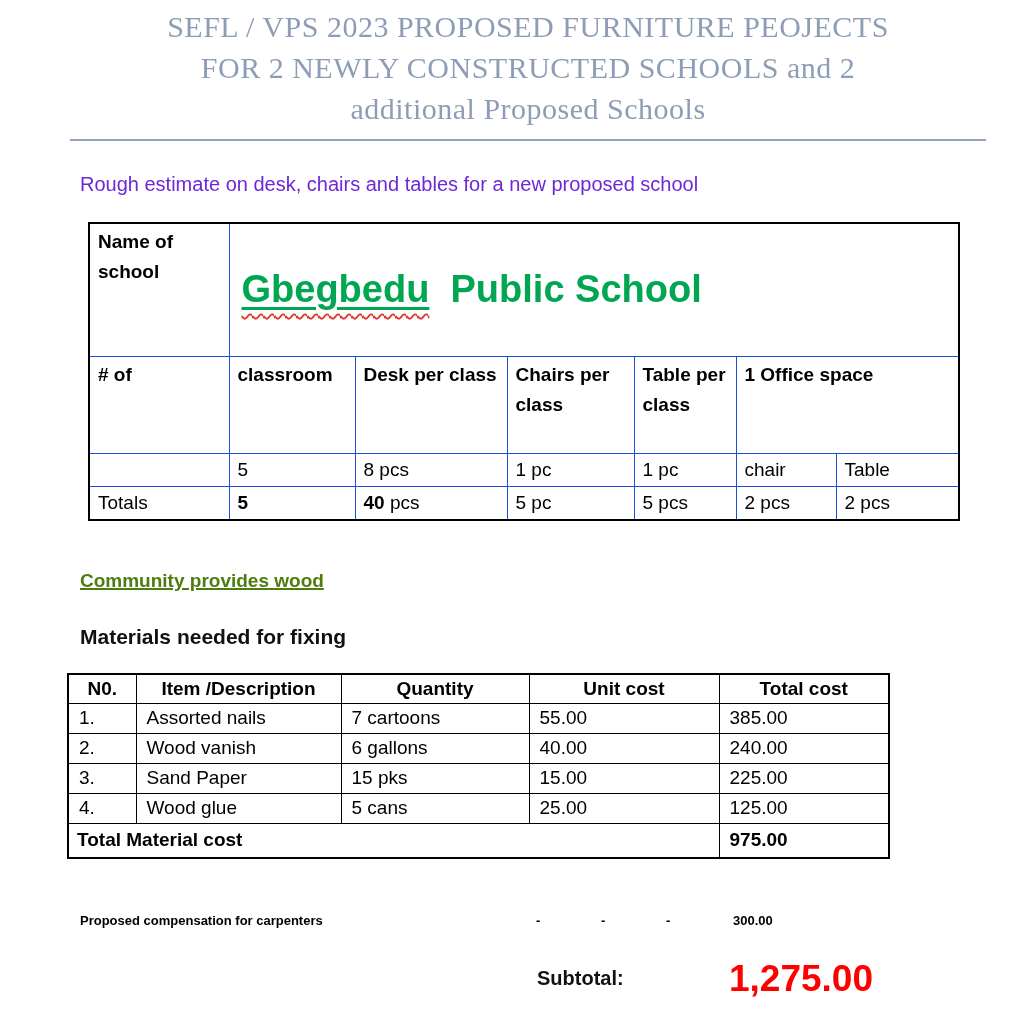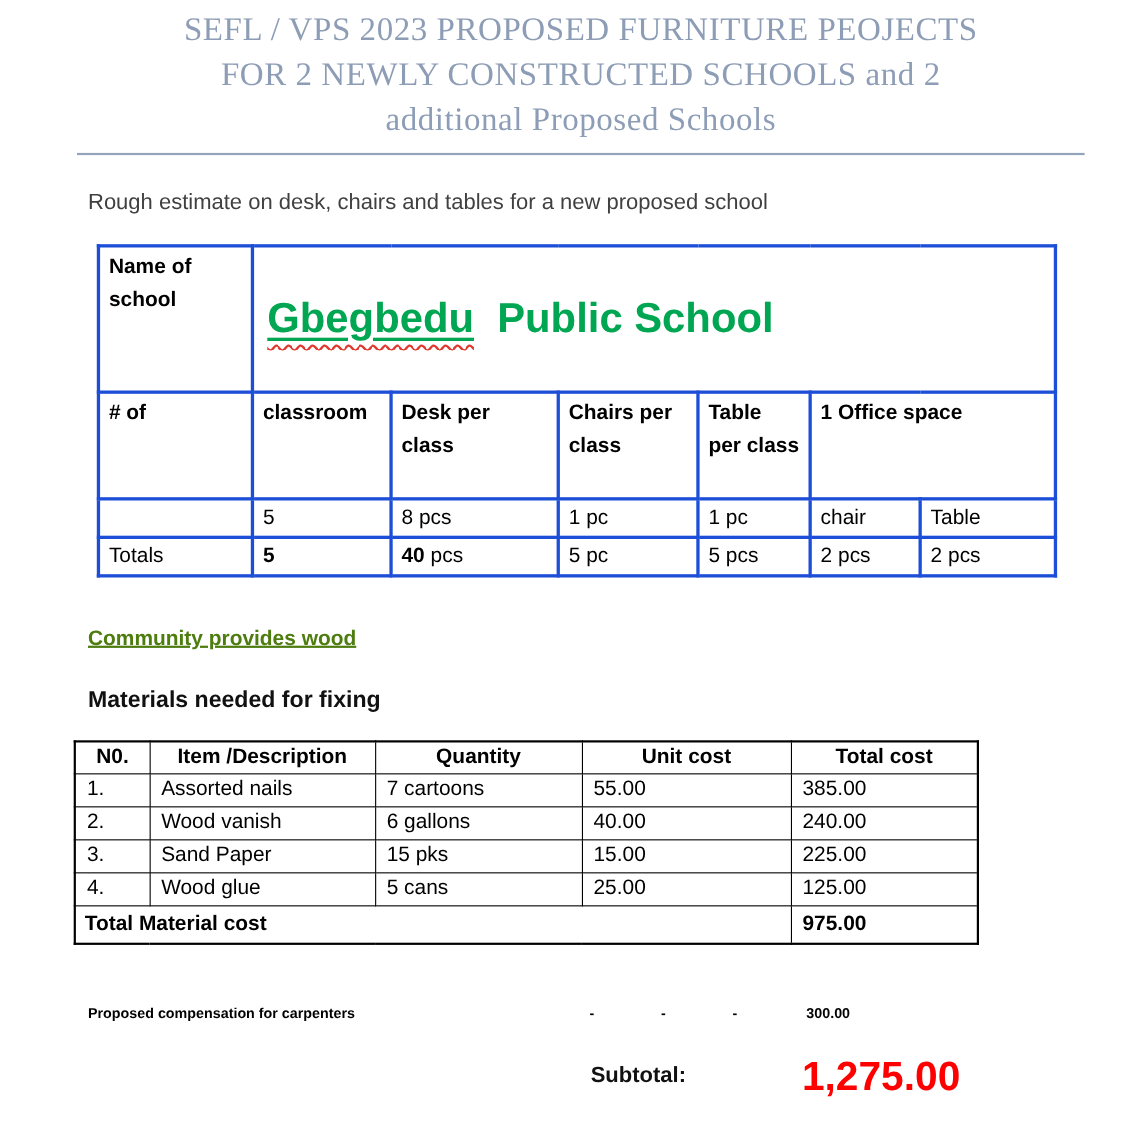--- a/index.html
+++ b/index.html
@@ -35,34 +35,34 @@
     width: 916px;
     height: 0;
     border-top: 2px solid #93a3bc;
   }
 
   .intro {
     position: absolute;
     top: 173px;
     left: 80px;
     font-size: 20px;
-    color: #404040;
+    color: #6d28d9;
   }
 
   
   table { border-collapse: collapse; table-layout: fixed; }
   .school-table {
     position: absolute;
     top: 222px;
     left: 88px;
     width: 870px;
     border: 2px solid #000000;
   }
   .school-table td {
-    border: 3px solid #1d4ed8;
+    border: 1px solid #1d4ed8;
     padding: 3px 8px;
     font-size: 19px;
     vertical-align: top;
     overflow: hidden;
   }
   .school-table tr.row-name   { height: 133px; }
   .school-table tr.row-head   { height: 97px; }
   .school-table tr.row-data   { height: 32px; }
   .school-table tr.row-totals { height: 32px; }
   .school-table .bold { font-weight: bold; }

